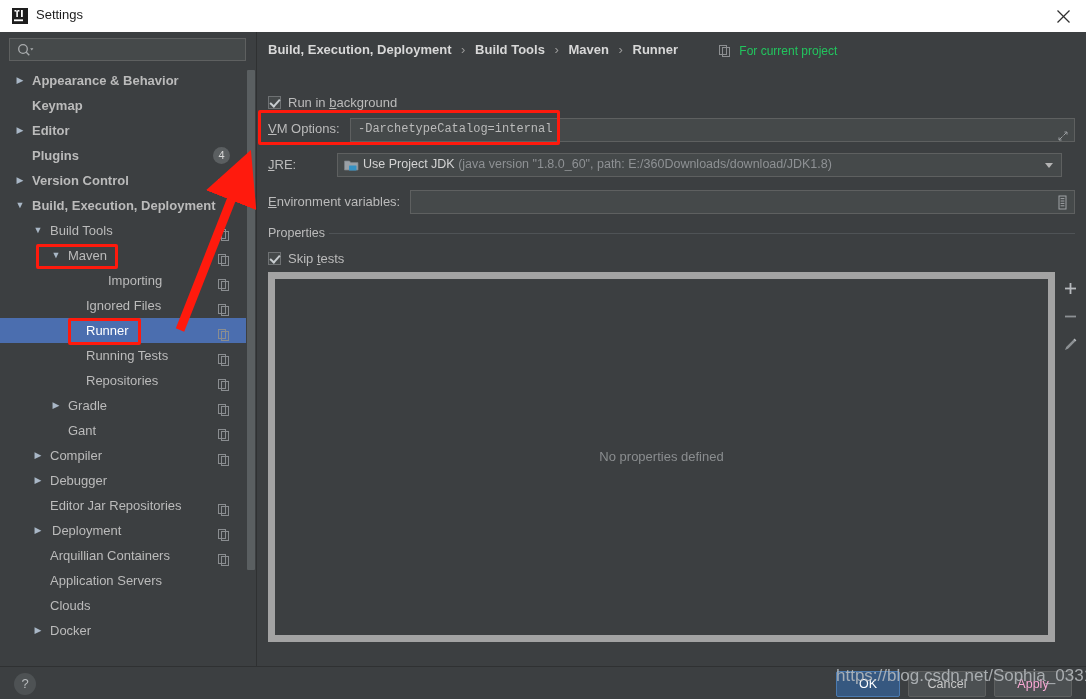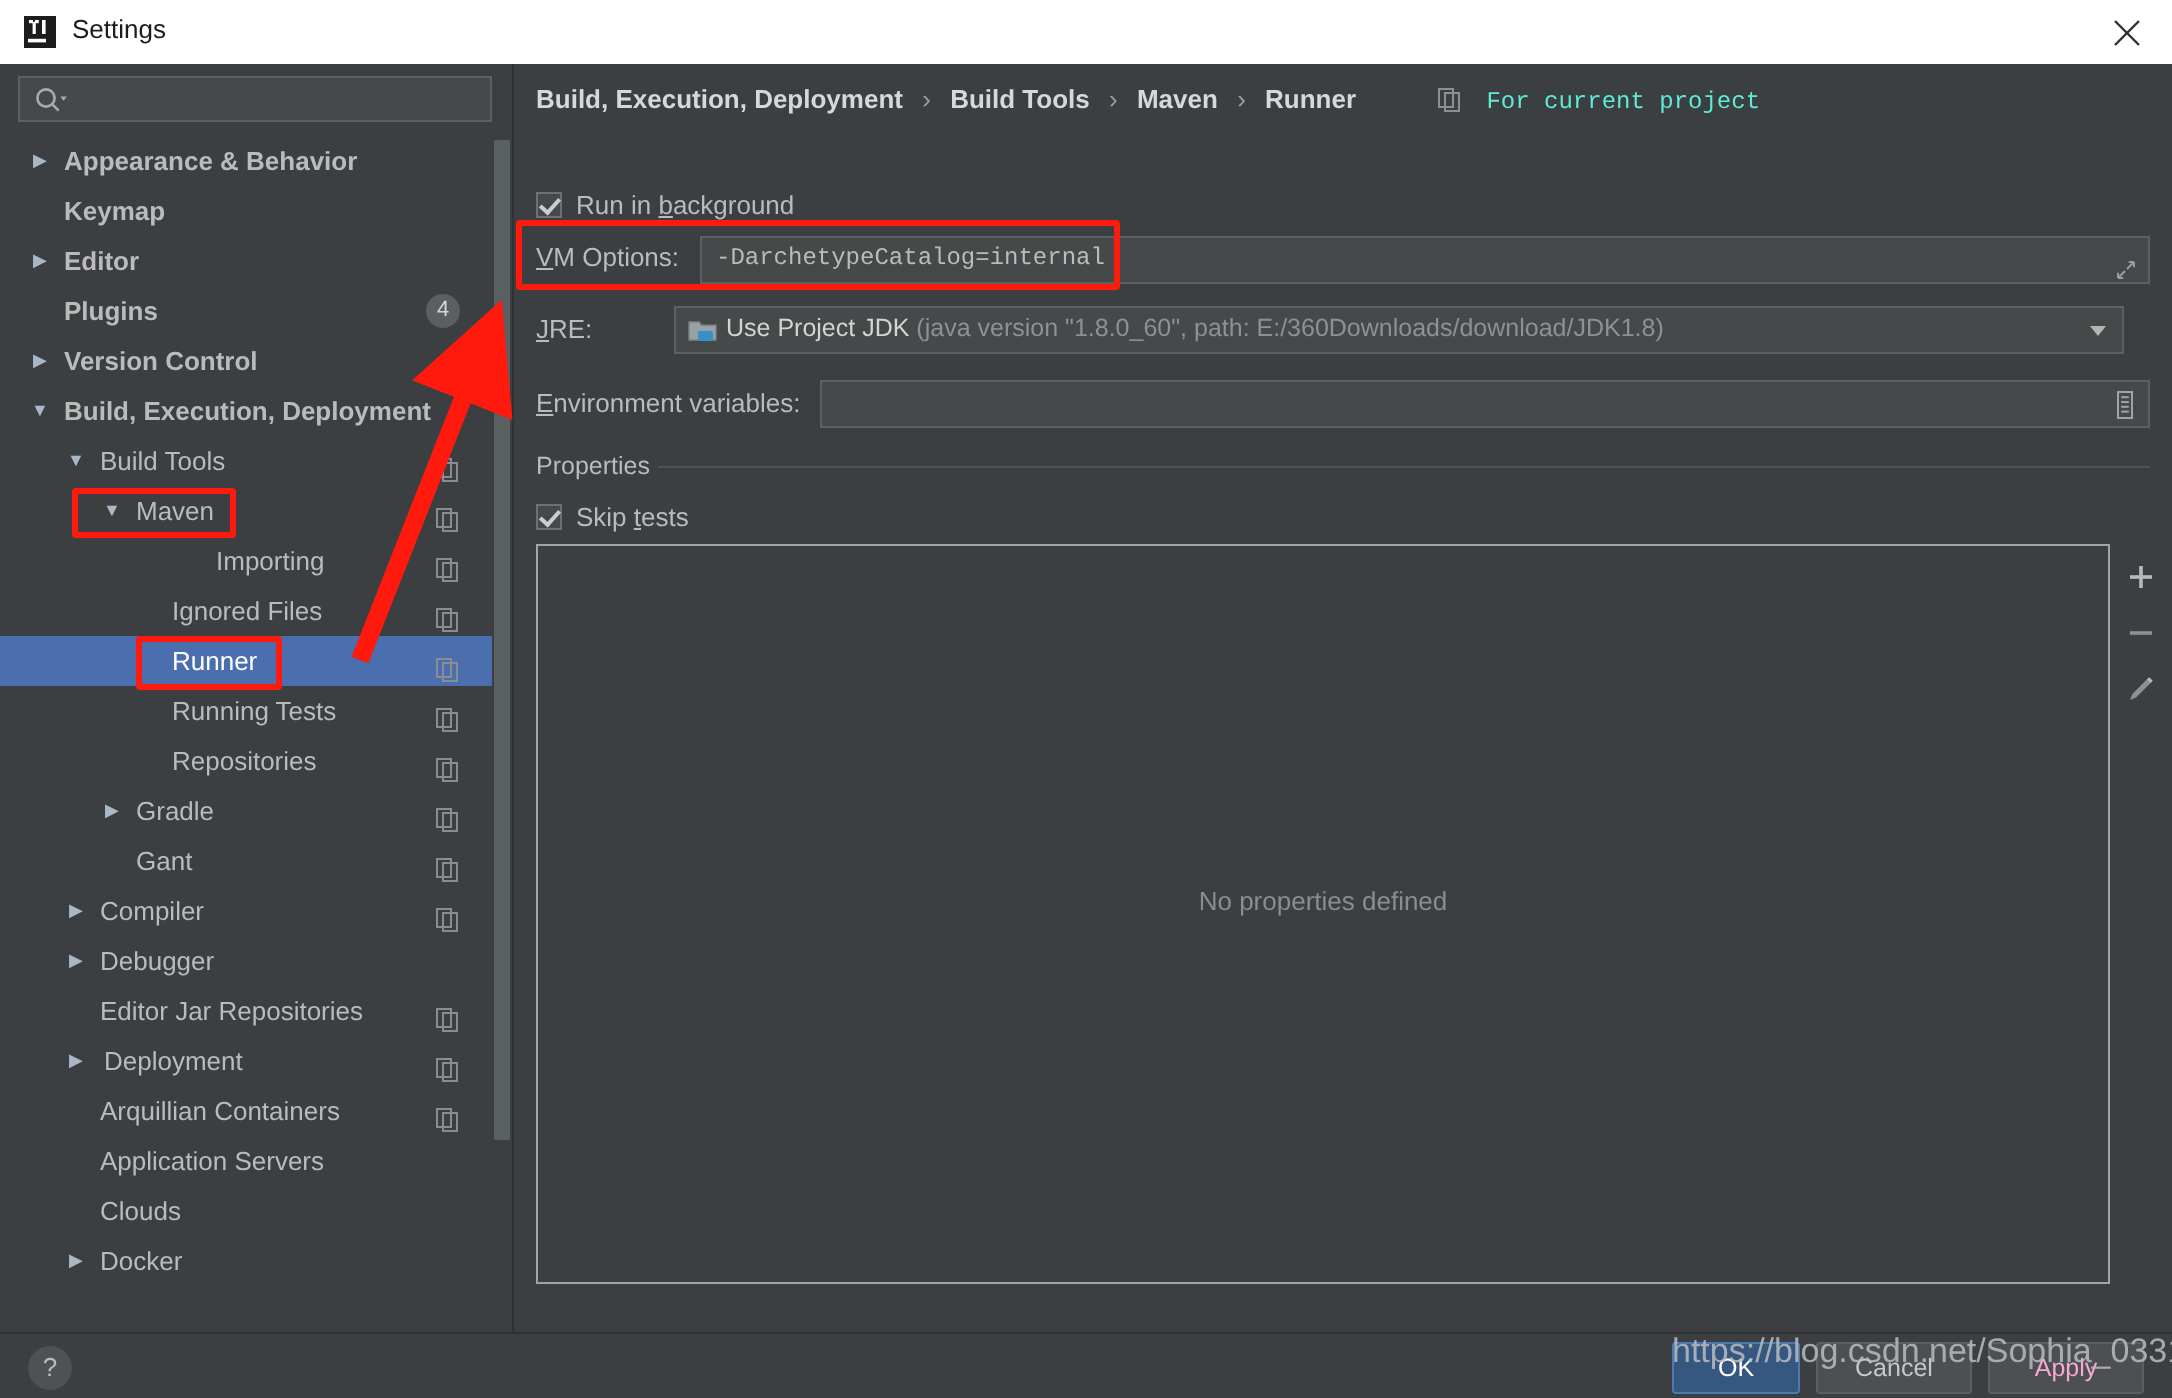--- a/index.html
+++ b/index.html
@@ -28,21 +28,21 @@
   
   .sb-track{position:absolute;left:246px;top:36px;width:9px;height:598px;background:#3c3f41;}
   .sb-thumb{position:absolute;left:247px;top:38px;width:8px;height:500px;background:#5a5f61;border-radius:1px;}
 
   .divider{position:absolute;left:256px;top:32px;width:1px;height:634px;background:#2f3132;}
 
   
   .main{position:absolute;left:257px;top:32px;width:829px;height:634px;background:#3c3f41;}
   .crumb{position:absolute;left:11px;top:10px;font-size:13px;font-weight:bold;color:#d8d8d8;white-space:nowrap;}
   .crumb .sep{color:#9a9a9a;font-weight:normal;padding:0 6px;}
-  .forproj{position:absolute;left:462px;top:12px;font-size:12px;color:#5eead4;white-space:nowrap;font-family:Liberation Mono, monospace;}
+  .forproj{position:absolute;left:462px;top:12px;font-size:12px;color:#22c55e;white-space:nowrap;}
   .forproj .ic{display:inline-block;vertical-align:-2px;margin-right:5px;}
 
   .chkrow{position:absolute;font-size:13px;color:#bbbbbb;white-space:nowrap;}
   .cbox{display:inline-block;width:13px;height:13px;border:1px solid #6e7173;background:#45494a;box-sizing:border-box;vertical-align:-2px;margin-right:7px;position:relative;}
   .cbox.on::after{content:"";position:absolute;left:3px;top:0px;width:4px;height:8px;border:solid #c8cdd0;border-width:0 2px 2px 0;transform:rotate(42deg);}
   .u{text-decoration:underline;}
 
   .lblfield{position:absolute;font-size:13px;color:#bbbbbb;white-space:nowrap;}
   .field{position:absolute;background:#45494a;border:1px solid #5e6060;box-sizing:border-box;}
   .field .txt{position:absolute;left:7px;top:3px;font-size:12px;color:#bbbbbb;white-space:nowrap;}
@@ -51,21 +51,21 @@
   .combo{position:absolute;background:#45494a;border:1px solid #5e6060;box-sizing:border-box;}
   .combo .jdkico{position:absolute;left:6px;top:4px;}
   .combo .jdktxt{position:absolute;left:25px;top:3px;font-size:12.5px;color:#d4d4d4;white-space:nowrap;}
   .combo .jdktxt .dim{color:#8e9194;}
   .combo .arrow{position:absolute;right:8px;top:9px;width:0;height:0;border-left:4px solid transparent;border-right:4px solid transparent;border-top:5px solid #b4b4b4;}
   .envbtn{position:absolute;right:5px;top:4px;}
 
   .sectitle{position:absolute;font-size:12.5px;color:#bbbbbb;}
   .secline{position:absolute;height:1px;background:#4f5356;}
 
-  .proppanel{position:absolute;left:11px;top:240px;width:787px;height:370px;background:#3c3f41;border:1px solid #a3a3a3;box-sizing:border-box;}
+  .proppanel{position:absolute;left:11px;top:240px;width:787px;height:370px;background:#3c3f41;border:7px solid #a3a3a3;box-sizing:border-box;}
   .propempty{position:absolute;left:0;right:0;top:170px;text-align:center;font-size:13px;color:#8a8d8f;}
   .toolcol{position:absolute;left:799px;top:240px;width:29px;height:370px;}
   .toolbtn{position:absolute;left:0;width:29px;height:29px;display:flex;align-items:center;justify-content:center;}
 
   
   .footer{position:absolute;left:0;top:666px;width:1086px;height:33px;background:#3c3f41;border-top:1px solid #2f3132;}
   .help{position:absolute;left:14px;top:6px;width:22px;height:22px;border-radius:50%;background:#4e5254;color:#b9bcbe;font-size:13px;line-height:22px;text-align:center;}
   .btn{position:absolute;top:4px;height:26px;line-height:25px;text-align:center;font-size:12.5px;border:1px solid #5e6060;box-sizing:border-box;background:#4c5052;color:#c8c8c8;border-radius:2px;}
   .btn.primary{background:#365880;border-color:#4a7ab0;color:#ffffff;}
   .btn.dis{color:#f9a8d4;}

